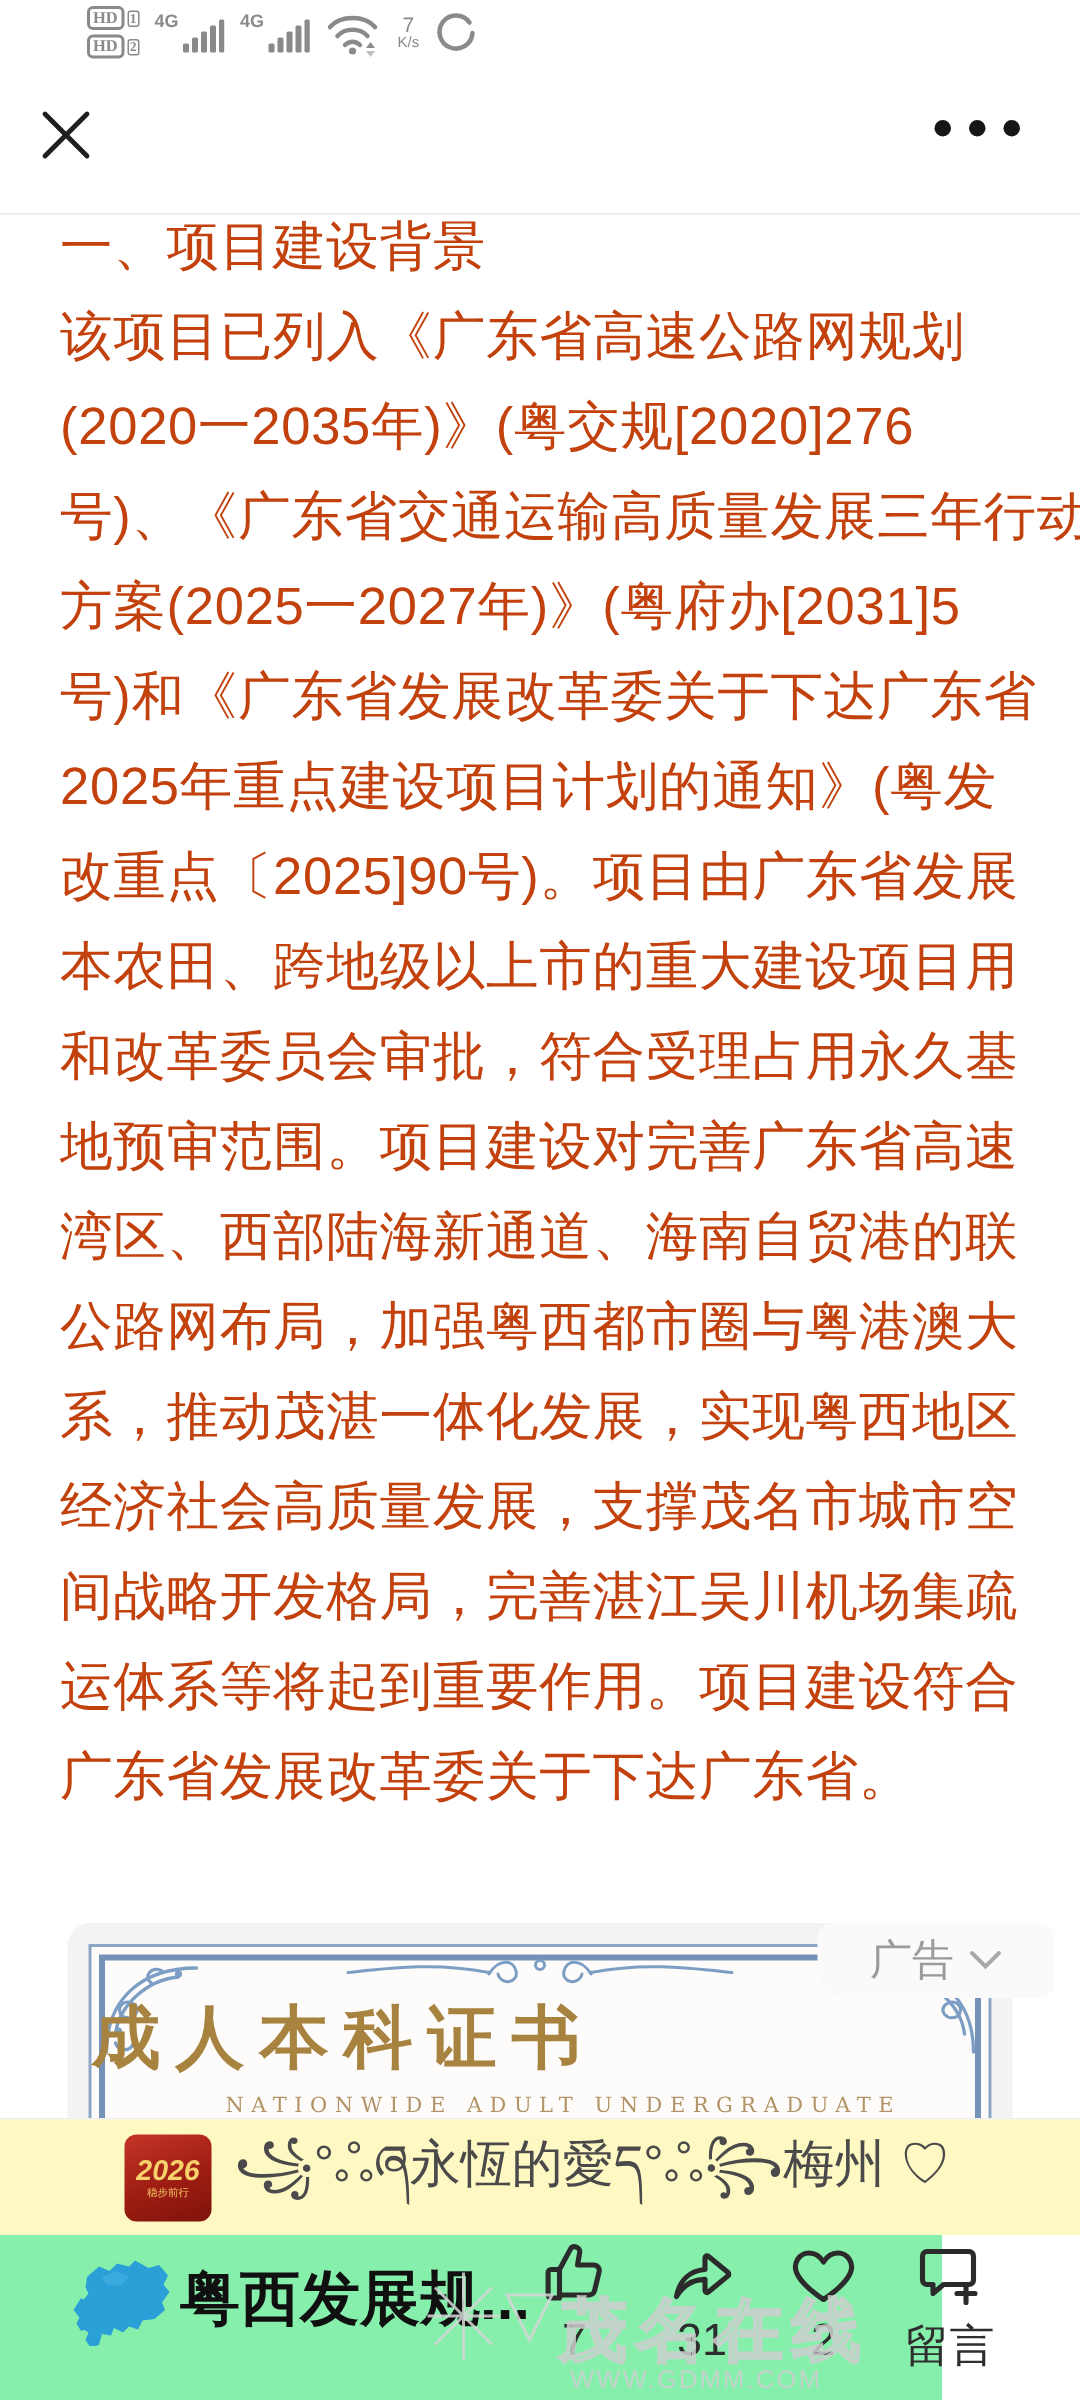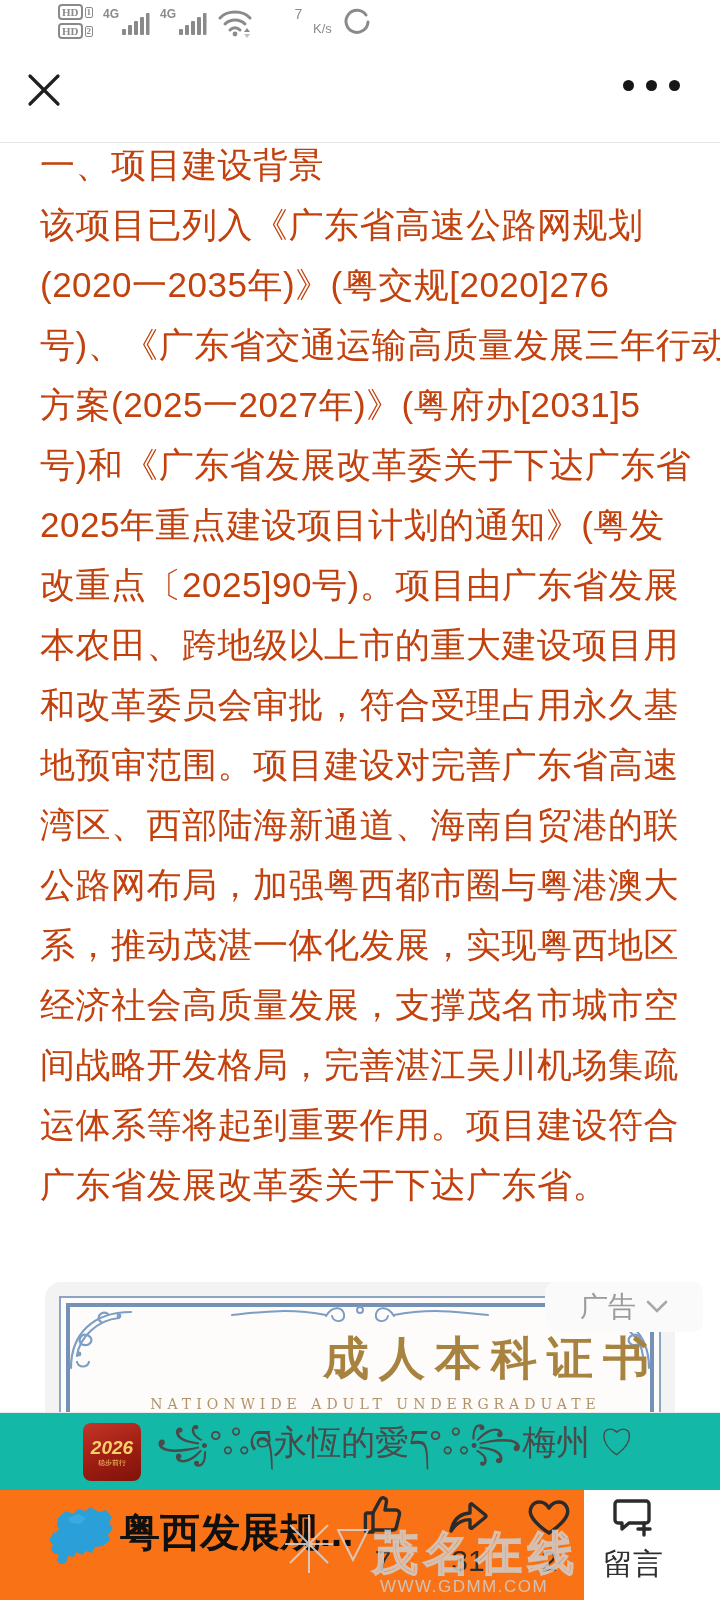--- a/index.html
+++ b/index.html
@@ -13,21 +13,21 @@
   .hd-stack { display:flex; flex-direction:column; gap:3px; }
   .hd-badge { display:flex; align-items:center; gap:2px;font-family:Liberation Serif, serif; }
   .hd-box { border:2px solid #8a8a8a; border-radius:4px; font-size:11px; font-weight:700;
     line-height:12px; padding:0 2px; color:#8a8a8a; }
   .hd-sub { font-size:9px; font-weight:700; border:1.5px solid #8a8a8a; border-radius:2px;
     line-height:9px; padding:0 1px; color:#8a8a8a; }
   .sig-group { display:flex; align-items:flex-start; }
   .sig-4g { font-size:12px; font-weight:700; color:#8a8a8a; margin-top:0; margin-right:1px; }
   .speed { display:flex; flex-direction:column; align-items:center; line-height:1.05;
     font-size:14px; color:#8a8a8a; }
-  .speed .unit { font-size:13px;margin-left:48px; }
+  .speed .unit { font-size:10px; }
   .sb-right { position:absolute; right:18px; top:0; height:50px; display:flex;
     align-items:center; gap:8px; }
   .pct { font-size:26px; color:#828282; }
   .time { font-size:27px; color:#7d7d7d; letter-spacing:1px; }
 
   
   .header { position:absolute; top:50px; left:0; width:720px; height:92px; background:#fff; }
   .close-btn { position:absolute; left:24px; top:20px; width:40px; height:40px; cursor:pointer; }
   .more-btn { position:absolute; right:40px; top:30px; display:flex; gap:12px; cursor:pointer; }
   .dot { width:11px; height:11px; border-radius:50%; background:#161616; }
@@ -38,49 +38,49 @@
   .article-line { height:60px; line-height:60px; font-size:35px; white-space:nowrap;
     letter-spacing:0.5px; }
 
   
   .ad-card { position:absolute; top:1282px; left:45px; width:630px; height:130px;
     background:#f3f3f4; border-radius:16px 16px 0 0; overflow:hidden; }
   .cert { position:absolute; top:14px; left:14px; width:602px; height:150px;
     background:#fdfcfa; border:2px solid #8ba6c5; }
   .cert-inner { position:absolute; top:5px; left:5px; right:5px; bottom:-10px;
     border:4px solid #7492b8; }
-  .cert-title { position:absolute; top:30px; left:0; width:100%; text-align:right;
+  .cert-title { position:absolute; top:30px; left:0; width:100%; text-align:left;
     font-family:"DejaVu Serif", serif; font-weight:700; font-size:46px; color:#a8823f;
     letter-spacing:10px; }
   .cert-sub { position:absolute; top:98px; left:0; width:100%; text-align:center;
     font-family:"DejaVu Serif", serif; font-size:14px; color:#b29367; letter-spacing:5px;padding-left:31px; }
   .flourish { position:absolute; width:70px; height:70px; }
   .fl-tl { top:6px; left:6px; }
   .fl-tr { top:6px; right:6px; transform:scaleX(-1); }
   .cert-ornament { position:absolute; top:4px; left:50%; transform:translateX(-50%); }
   .ad-badge { position:absolute; top:1282px; left:545px; width:158px; height:50px;
     background:#fafafa; border-radius:10px 10px 10px 18px; display:flex; align-items:center;
     justify-content:center; gap:10px; color:#9b9b9b; font-size:28px; cursor:pointer; }
   .ad-divider { position:absolute; top:1412px; left:0; width:720px; height:1px; background:#ececec; }
 
   
   .comment-row { position:absolute; top:1413px; left:0; width:720px; height:77px;
-    background:#14b8a6; }
+    background:#fef9c3; }
   .c-avatar { position:absolute; left:83px; top:10px; width:58px; height:58px; border-radius:8px;
     background:linear-gradient(160deg,#c43527 0%, #9e1d12 55%, #7e130b 100%);
     display:flex; flex-direction:column; align-items:center; justify-content:center;
     overflow:hidden; cursor:pointer; }
   .c-avatar .year { color:#f7d06b; font-weight:700; font-size:19px; font-style:italic;
     line-height:20px; }
   .c-avatar .cap { color:#f0c264; font-size:7px; line-height:9px; }
   .c-username { position:absolute; left:156px; top:0; height:77px; display:flex;
     align-items:center; font-size:34px; color:#4a4a4a; }
 
   
-  .bottom-bar { position:absolute; top:1490px; left:0; width:584px; height:110px; background:#f97316; }
+  .bottom-bar { position:absolute; top:1490px; left:0; width:628px; height:110px; background:#86efac; }
   .src-avatar { position:absolute; left:44px; top:8px; width:70px; height:66px; cursor:pointer; }
   .src-title { position:absolute; left:120px; top:0; height:84px; display:flex; align-items:center;
     font-size:40px; font-weight:700; color:#101010; cursor:pointer; }
   .action { position:absolute; top:2px; width:90px; display:flex; flex-direction:column;
     align-items:center; cursor:pointer; }
   .action .cnt { margin-top:4px; font-size:30px; color:#2e2e2e; }
   .act-like { left:338px; } .act-share { left:423px; } .act-fav { left:504px; } .act-cmt { left:588px; }
 
   
   .watermark { position:absolute; top:1505px; left:280px; width:320px; height:95px;

